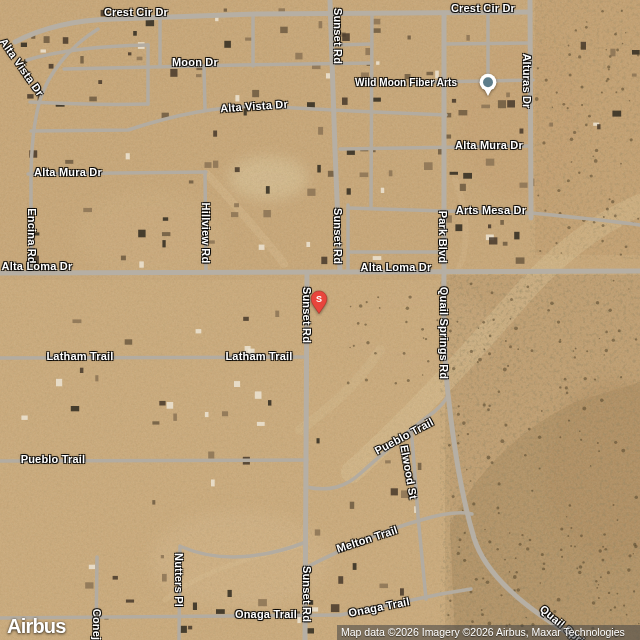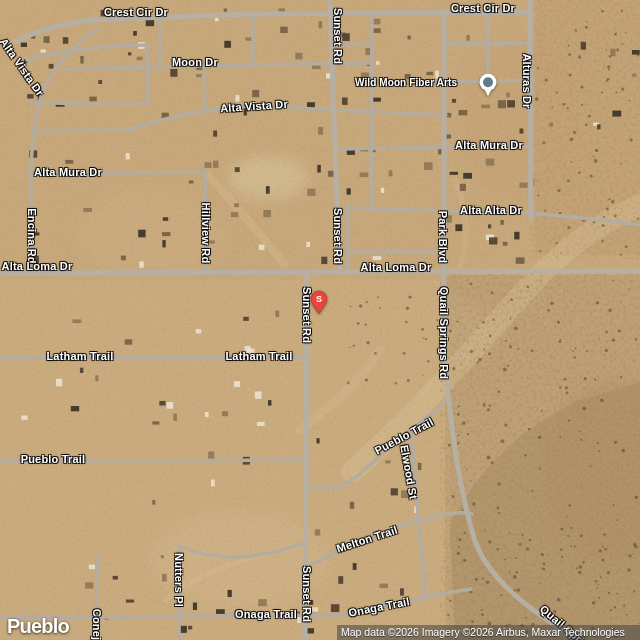--- a/index.html
+++ b/index.html
@@ -596,21 +596,21 @@
 
   <div class="lbl" style="left:136px;top:12px">Crest Cir Dr</div>
   <div class="lbl" style="left:483px;top:8px">Crest Cir Dr</div>
   <div class="lbl" style="left:22px;top:67px;--r:55deg">Alta Vista Dr</div>
   <div class="lbl" style="left:195px;top:62px">Moon Dr</div>
   <div class="lbl" style="left:254px;top:106px;--r:-4deg">Alta Vista Dr</div>
   <div class="lbl" style="left:338px;top:36px;--r:90deg">Sunset Rd</div>
   <div class="lbl" style="left:527px;top:81px;--r:90deg">Alturas Dr</div>
   <div class="lbl" style="left:68px;top:172px">Alta Mura Dr</div>
   <div class="lbl" style="left:489px;top:145px">Alta Mura Dr</div>
-  <div class="lbl" style="left:491px;top:210px">Alta Alta Dr</div>
+  <div class="lbl" style="left:491px;top:210px">Arts Mesa Dr</div>
   <div class="lbl" style="left:338px;top:236px;--r:90deg">Sunset Rd</div>
   <div class="lbl" style="left:443px;top:237px;--r:90deg">Park Blvd</div>
   <div class="lbl" style="left:32px;top:236px;--r:90deg">Encina Rd</div>
   <div class="lbl" style="left:206px;top:233px;--r:90deg">Hillview Rd</div>
   <div class="lbl" style="left:37px;top:266px">Alta Loma Dr</div>
   <div class="lbl" style="left:396px;top:267px">Alta Loma Dr</div>
   <div class="lbl" style="left:444px;top:333px;--r:90deg">Quail Springs Rd</div>
   <div class="lbl" style="left:307px;top:315px;--r:90deg">Sunset Rd</div>
   <div class="lbl" style="left:80px;top:356px">Latham Trail</div>
   <div class="lbl" style="left:259px;top:356px">Latham Trail</div>
@@ -635,19 +635,19 @@
     </svg>
   </div>
 
   <div class="pin" style="left:310px;top:290px">
     <svg width="18" height="26" viewBox="0 0 24 34">
       <path d="M12 1 C6 1 1.5 5.6 1.5 11.5 c0 4.2 2.6 8.1 5 11.4 L12 31 l5.5 -8.1 c2.4 -3.3 5 -7.2 5 -11.4 C22.5 5.6 18 1 12 1 Z" fill="#e8453c" stroke="#a12b22" stroke-width="0.7"></path>
       <text x="12" y="16.3" text-anchor="middle" font-family="Liberation Sans, sans-serif" font-size="12" font-weight="bold" fill="#ffffff">S</text>
     </svg>
   </div>
 
-  <div class="logo">Pueblo</div>
+  <div class="logo">Airbus</div>
 
   <div class="attrib">
     <span>Map data ©2026 Imagery ©2026 Airbus, Maxar Technologies</span>
   </div>
 
 </div>
 
 </body></html>

